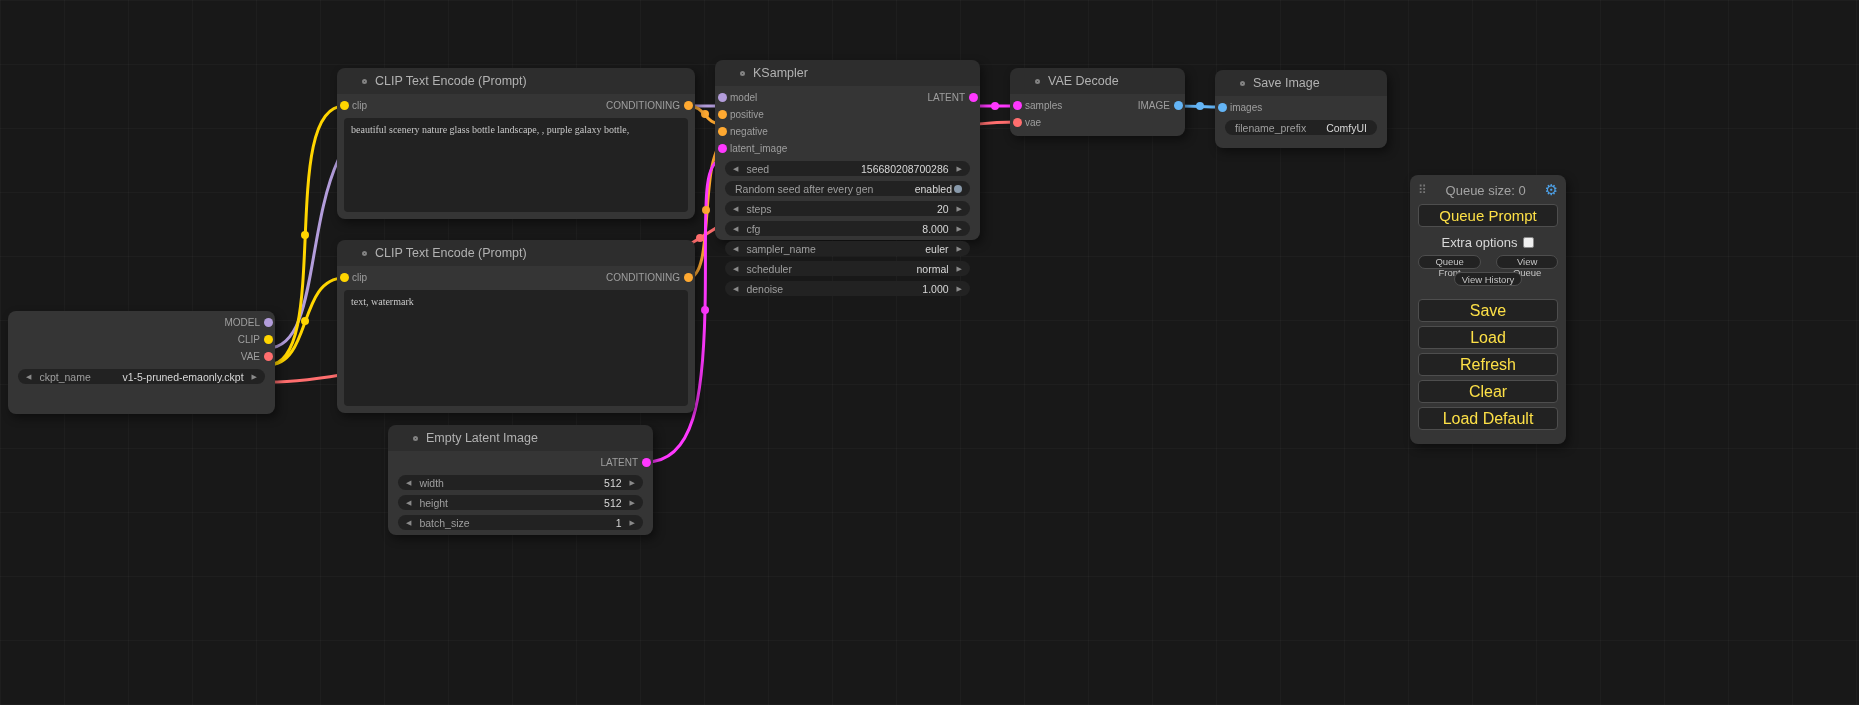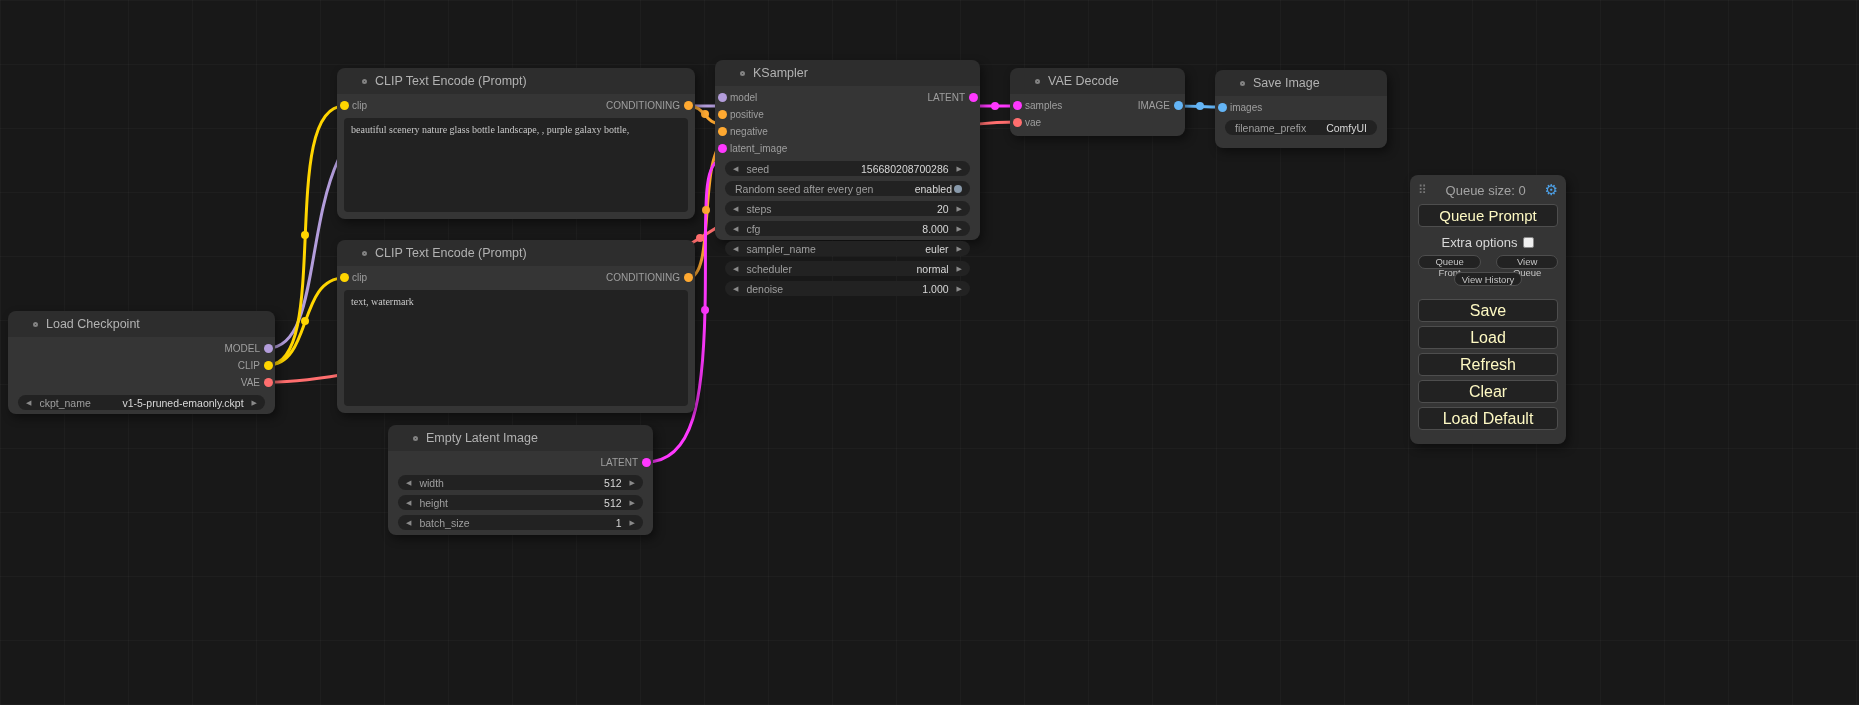--- a/index.html
+++ b/index.html
@@ -45,21 +45,21 @@
     color:#c8c8c8;white-space:pre-wrap;overflow:hidden}
 
   
   #menu{position:absolute;left:1410px;top:175px;width:156px;z-index:3;background:#353535;
     border-radius:8px;box-shadow:3px 4px 10px rgba(0,0,0,0.45);padding:6px 8px 10px;
     display:flex;flex-direction:column}
   .mhead{display:flex;align-items:center;height:18px;margin-bottom:5px}
   .drag{color:#777;font-size:12px;flex:none;cursor:grab}
   .qsize{flex:1;text-align:center;color:#a3a3a3;font-size:13px}
   .gear{color:#4da0e6;font-size:15px;flex:none;cursor:pointer}
-  .btn{background:#222;border:1px solid #4e4e4e;color:#fef9c3;border-radius:4px;
+  .btn{background:#222;border:1px solid #4e4e4e;color:#fde047;border-radius:4px;
     font-family:"Liberation Sans",sans-serif;cursor:pointer}
   .btn.big{height:23px;font-size:16px;margin-bottom:4px;width:100%}
   .btn.qp{margin-bottom:8px;font-size:15px}
   .extra{display:flex;align-items:center;justify-content:center;color:#d8d8d8;
     font-size:13px;margin-bottom:5px}
   input[type=checkbox]{appearance:none;width:11px;height:11px;background:#f0f0f0;
     border:1px solid #888;border-radius:2px;margin-left:6px;cursor:pointer}
   .srowbtns{display:flex;justify-content:center;gap:15px;margin-bottom:3px}
   .btn.small{height:14px;font-size:9.5px;padding:0 7px;border-radius:10px;color:#c5c5c5}
   .vhrow{display:flex;justify-content:center;margin-bottom:13px}
@@ -83,24 +83,20 @@
     <circle cx="305" cy="321" r="4" fill="#FFD500"></circle>
     <circle cx="705" cy="114" r="4" fill="#FFA931"></circle>
     <circle cx="706" cy="210" r="4" fill="#FFA931"></circle>
     <circle cx="700" cy="238" r="4" fill="#FF6E6E"></circle>
     <circle cx="705" cy="310" r="4" fill="#FF38FF"></circle>
     <circle cx="995" cy="106" r="4" fill="#FF38FF"></circle>
     <circle cx="1200" cy="106" r="4" fill="#64B5F6"></circle>
   </svg>
 
   <div class="node" style="left:8px;top:311px;width:267px;height:103px">
-    <div class="ntitle">
-      <span class="ndot"></span>
-      <span>Load Checkpoint</span>
-    </div>
     <div class="slots">
       <div class="srow">
         <div class="sout">
           <span>MODEL</span>
           <span class="sdot c-model"></span>
         </div>
       </div>
       <div class="srow">
         <div class="sout">
           <span>CLIP</span>

